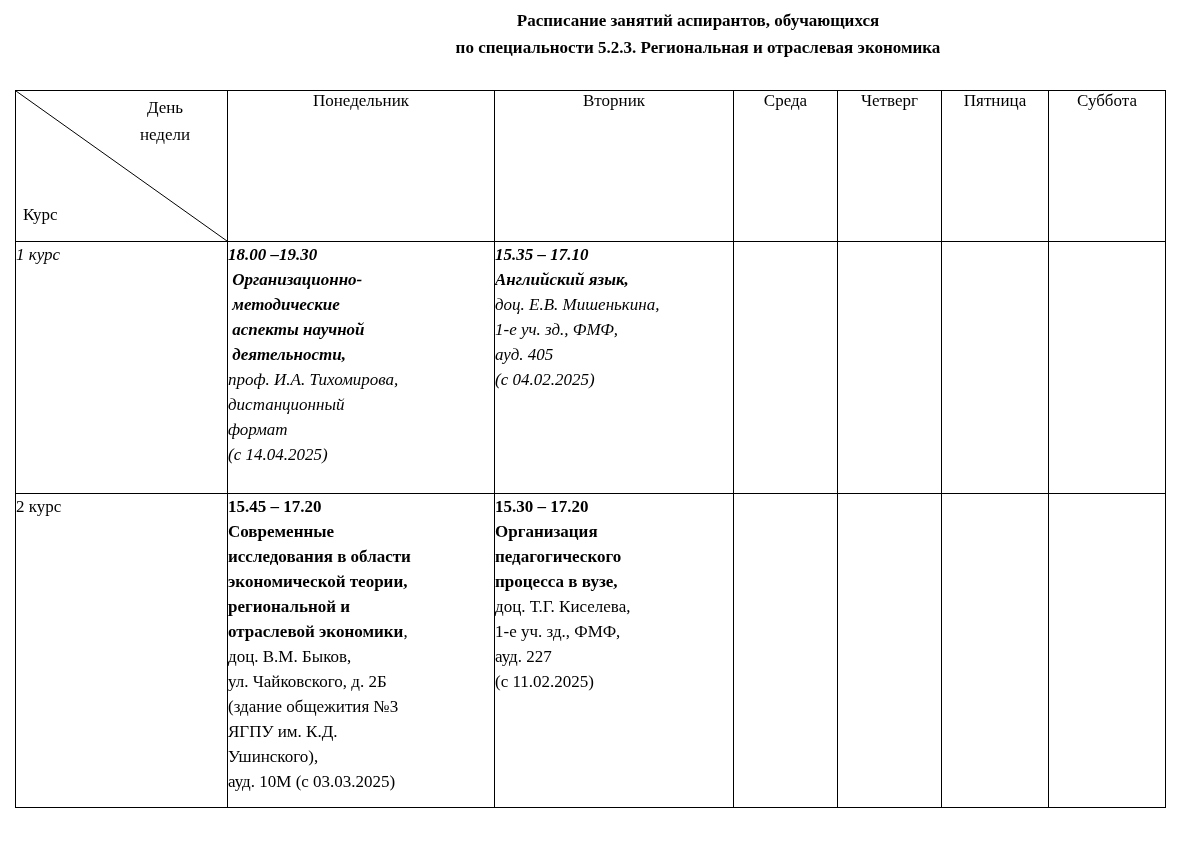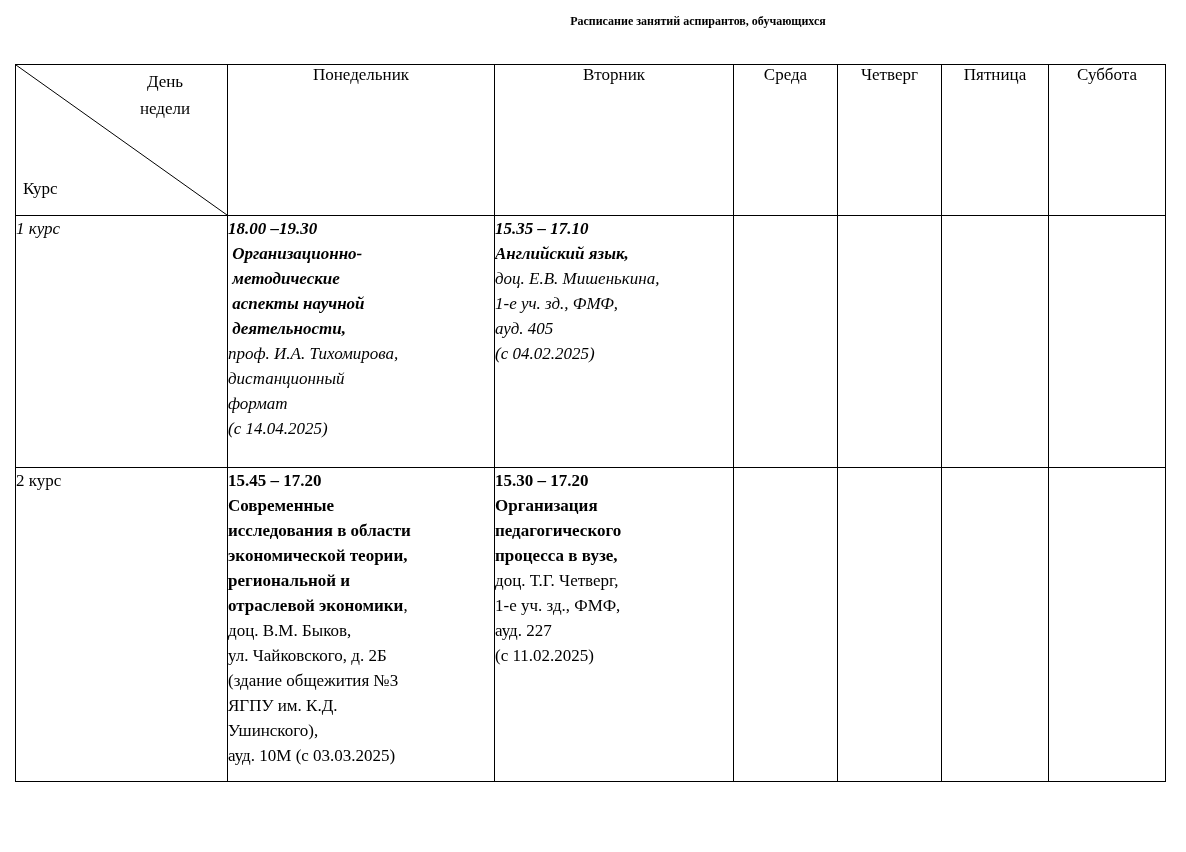--- a/index.html
+++ b/index.html
@@ -14,21 +14,21 @@
     width: 1186px;
     height: 852px;
     background: #ffffff;
     overflow: hidden;
   }
   .title-block {
     margin-top: 8px;
     padding-left: 210px;
     text-align: center;
     font-weight: bold;
-    font-size: 12px;
+    font-size: 17px;
     line-height: 26.5px;
   }
   table.schedule {
     border-collapse: collapse;
     table-layout: fixed;
     width: 1150px;
     margin-left: 15px;
     margin-top: 29px;
   }
   table.schedule th, table.schedule td {
@@ -89,20 +89,21 @@
   .line { white-space: pre; }
   .b { font-weight: bold; }
 </style>
 </head>
 <body>
 
 <div class="page">
 
   <div class="title-block">
     <div>Расписание занятий аспирантов, обучающихся</div>
+    <div>по специальности 5.2.3. Региональная и отраслевая экономика</div>
   </div>
 
   <table class="schedule">
     <colgroup>
       <col class="c-corner">
       <col class="c-monday">
       <col class="c-tuesday">
       <col class="c-wednesday">
       <col class="c-thursday">
       <col class="c-friday">
@@ -169,21 +170,21 @@
             <div class="line"><span>(здание общежития №3</span></div>
             <div class="line"><span>ЯГПУ им. К.Д.</span></div>
             <div class="line"><span>Ушинского),</span></div>
             <div class="line"><span>ауд. 10М (с 03.03.2025)</span></div>
           </td>
           <td class="cell">
             <div class="line"><span class="b">15.30 – 17.20</span></div>
             <div class="line"><span class="b">Организация</span></div>
             <div class="line"><span class="b">педагогического</span></div>
             <div class="line"><span class="b">процесса в вузе,</span></div>
-            <div class="line"><span>доц. Т.Г. Четверг,</span></div>
+            <div class="line"><span>доц. Т.Г. Киселева,</span></div>
             <div class="line"><span>1-е уч. зд., ФМФ,</span></div>
             <div class="line"><span>ауд. 227</span></div>
             <div class="line"><span>(с 11.02.2025)</span></div>
           </td>
           <td class="cell"></td>
           <td class="cell"></td>
           <td class="cell"></td>
           <td class="cell"></td>
         </tr>
       </tbody>

